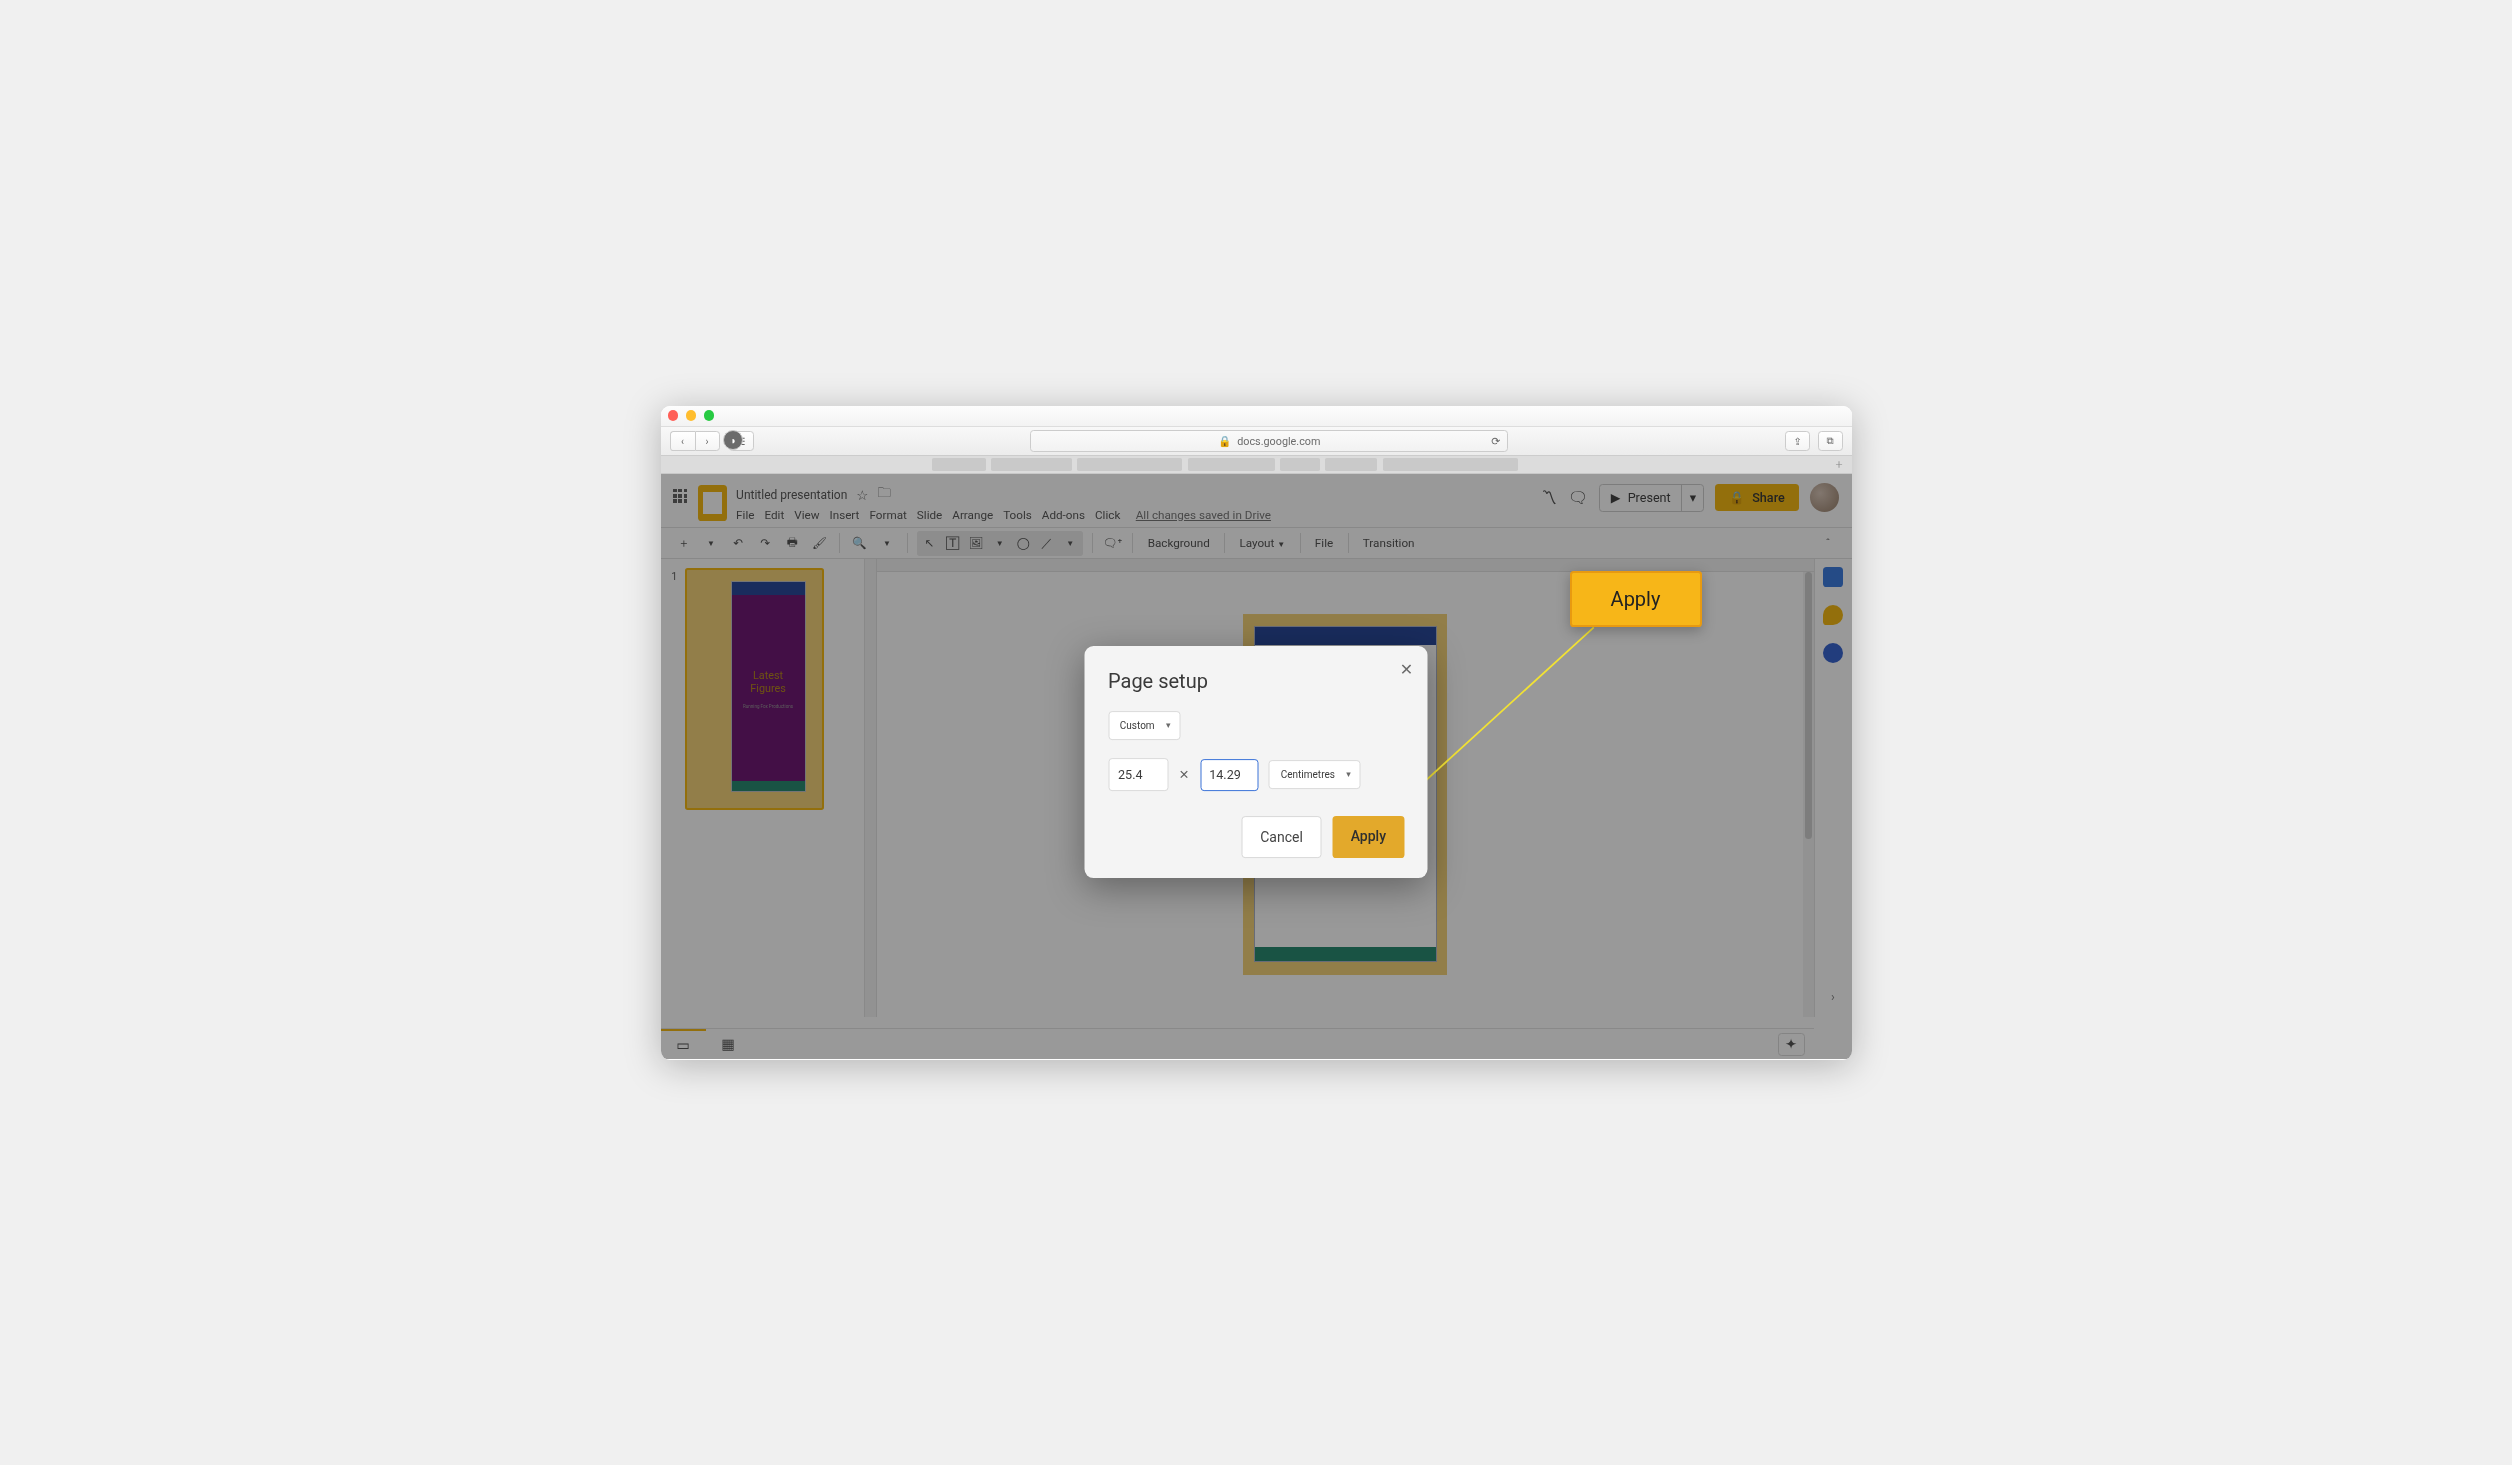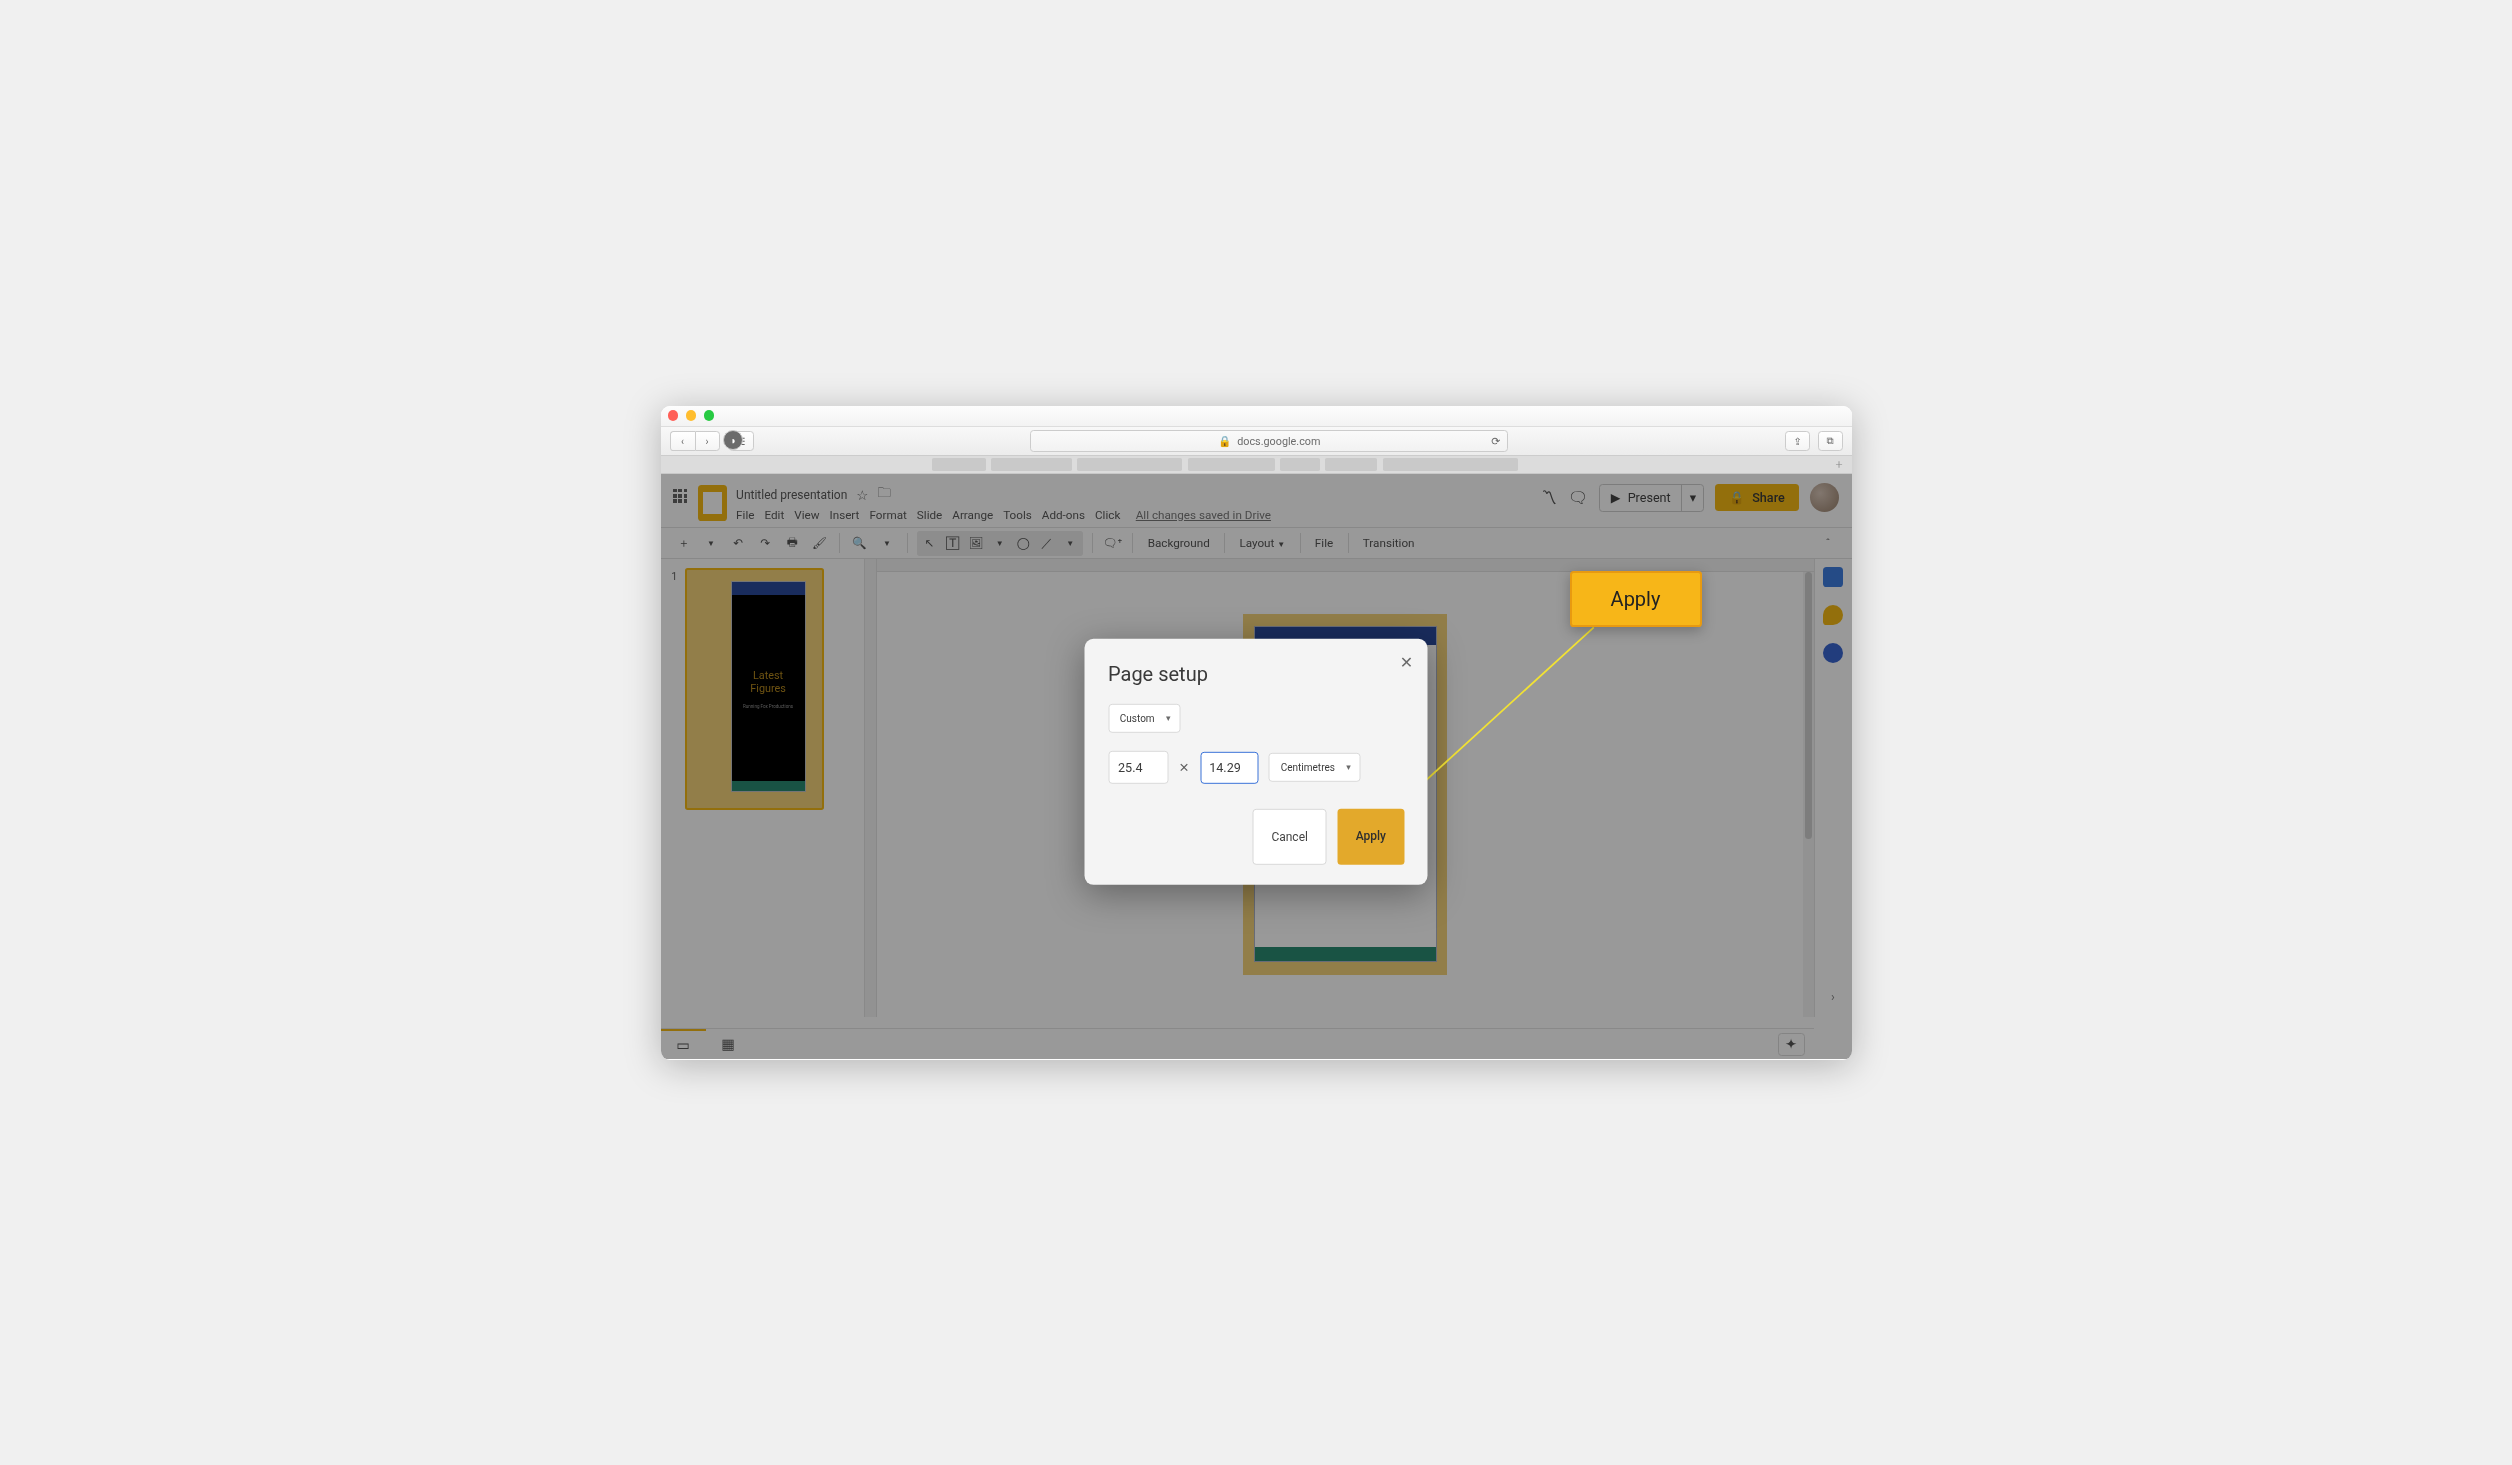--- a/index.html
+++ b/index.html
@@ -61,21 +61,21 @@
 .tb-grp.sel{background:#ebebeb;border-radius:2.7px;padding:1.8px;}
 .tb-text{padding:0 5.4px;cursor:default;}
 .tb-collapse{margin-left:auto;}
 
 
 .workspace{display:flex;height:calc(100% - 65px - 32px - 31px);}
 .thumb-col{width:204px;border-right:0.9px solid #e5e5e5;padding:9px 10.8px;}
 .thumb-wrap{display:flex;gap:7.2px;}
 .thumb-num{font-size:10.8px;color:#666;padding-top:1.8px;}
 .thumb{width:139px;height:242px;border:2.7px solid #f5ba14;border-radius:2.7px;background:#f3d27a;position:relative;overflow:hidden;}
-.thumb-slide{position:absolute;left:16px;top:10.8px;right:16px;bottom:16px;background:#000000;border:0.9px solid #c4c4c4;margin-left:28px;}
+.thumb-slide{position:absolute;left:16px;top:10.8px;right:16px;bottom:16px;background:#701a75;border:0.9px solid #c4c4c4;margin-left:28px;}
 .thumb-slide .band-top{height:12.6px;background:#2a4a9c;}
 .thumb-slide .band-bot{position:absolute;bottom:0;left:0;right:0;height:10.8px;background:#2b8a72;}
 .thumb-title{position:absolute;left:0;right:0;top:42%;text-align:center;color:#b88b1e;font-size:10.8px;line-height:1.2;}
 .thumb-sub{position:absolute;left:0;right:0;top:58%;text-align:center;color:#999;font-size:4.5px;}
 
 .canvas-col{flex:1;position:relative;background:#fff;}
 .vruler{position:absolute;left:0;top:0;bottom:0;width:12.6px;background:#f4f4f4;border-right:0.9px solid #e3e3e3;}
 .hruler{position:absolute;left:12.6px;top:0;right:0;height:12.6px;background:#f4f4f4;border-bottom:0.9px solid #e3e3e3;}
 .canvas-inner{position:absolute;left:12.6px;top:12.6px;right:0;bottom:0;display:flex;align-items:center;justify-content:center;overflow:hidden;}
 .slide-big{width:204px;height:361px;background:#f3d27a;position:relative;}
@@ -104,21 +104,21 @@
 .modal{position:absolute;z-index:10;left:50%;top:50%;transform:translate(-50%,-52%);width:343px;background:#f4f4f4;border-radius:9px;box-shadow:0 9px 36px rgba(0,0,0,.35);padding:23.5px 23.5px 20px 23.5px;}
 .modal-title{font-size:20px;color:#3a3a3a;}
 .modal-close{position:absolute;top:14.4px;right:14.4px;color:#6b6b6b;font-size:16px;cursor:default;}
 .modal-row{display:flex;align-items:center;gap:10.8px;margin-top:18px;}
 .select{border:0.9px solid #dadada;background:#fff;border-radius:3.6px;padding:8px 25px 8px 10.8px;font-size:10px;color:#3c3c3c;position:relative;}
 .select::after{content:"▾";position:absolute;right:9px;font-size:9px;color:#6b6b6b;}
 .dim-input{width:60px;border:0.9px solid #dadada;border-radius:3.6px;padding:8px 9px;font-size:12.6px;color:#3c3c3c;background:#fff;}
 .dim-input.focus{border:1.8px solid #3a72d8;width:58px;padding:7.2px 8px;}
 .dim-x{color:#5f5f5f;font-size:12.6px;}
 .modal-actions{display:flex;justify-content:flex-end;gap:10.8px;margin-top:25px;}
-.btn{border-radius:3.6px;padding:20px 18px;font-size:12px;}
+.btn{border-radius:3.6px;padding:12px 18px;font-size:14px;}
 .btn-cancel{background:#fff;border:0.9px solid #d8d8d8;color:#444;}
 .btn-apply{background:#e3a92b;color:#2f2f2f;font-weight:500;}
 
 
 .callout{position:absolute;z-index:11;right:150px;top:97px;width:132px;height:56px;background:#f7b618;border:2.7px solid #e89a10;border-radius:3.6px;display:flex;align-items:center;justify-content:center;font-size:20px;color:#222;box-shadow:0 3.6px 12.6px rgba(0,0,0,.25);}
 .callout-line{position:absolute;z-index:10;}
 </style>
 </head>
 <body>
 

